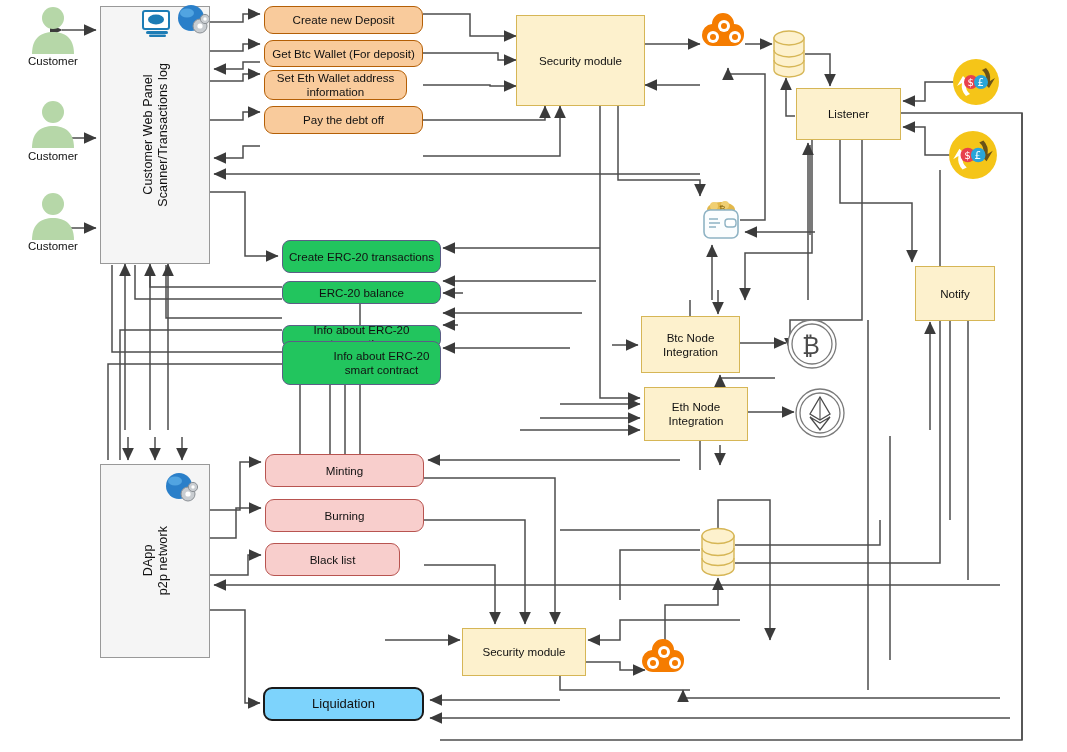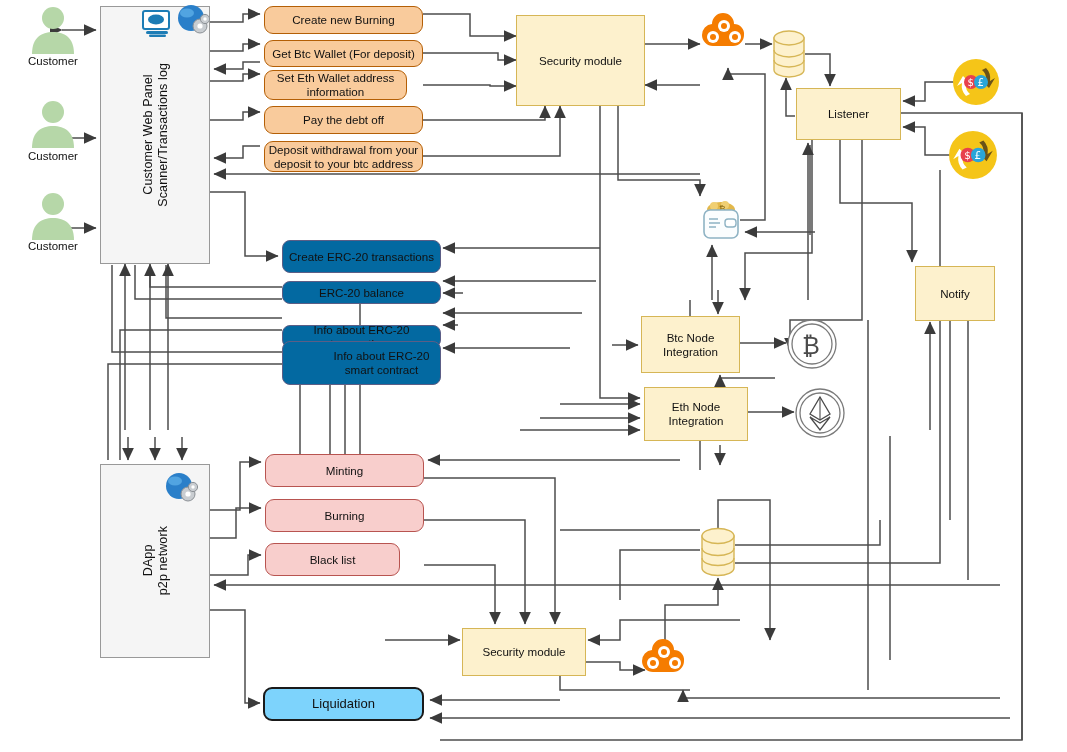--- a/index.html
+++ b/index.html
@@ -7,21 +7,21 @@
   #canvas{position:relative;width:1067px;height:752px;background:#fff;overflow:hidden;}
   svg#wires{position:absolute;left:0;top:0;width:1067px;height:752px;}
 
   .node{position:absolute;box-sizing:border-box;display:flex;align-items:center;justify-content:center;text-align:center;}
   .node .lbl{line-height:1.18;}
 
   .panel{background:#f5f5f5;border:1px solid #999999;}
   .panel .vert{writing-mode:vertical-rl;transform:rotate(180deg);font-size:12.5px;color:#111;letter-spacing:.1px;}
 
   .orange{background:#f9cb9c;border:1.6px solid #b45f06;border-radius:9px;font-size:11.6px;color:#111;}
-  .purple{background:#0369a1;border:1.6px solid #5c5e86;border-radius:8px;font-size:11.6px;color:#111;}
+  .purple{background:#22c55e;border:1.6px solid #5c5e86;border-radius:8px;font-size:11.6px;color:#111;}
   .pink{background:#f8cecc;border:1.6px solid #b85450;border-radius:9px;font-size:11.6px;color:#111;}
   .redbox{background:#7dd3fc;border:2px solid #1a1a1a;border-radius:9px;font-size:13px;color:#111;}
   .yellow{background:#fdf1cd;border:1px solid #d6b656;font-size:11.6px;color:#111;}
 
   .cust-label{position:absolute;font-size:11.5px;color:#111;text-align:center;width:78px;}
 
   .icon{position:absolute;}
   .actor svg, .icon svg{display:block;}
 </style>
 </head>
@@ -239,33 +239,30 @@
       <circle cx="15" cy="14" r="13" fill="#2a7fc9"></circle>
       <ellipse cx="11" cy="9" rx="7" ry="4.5" fill="#5fb0e8" opacity=".75"></ellipse>
       <circle cx="24" cy="22" r="7" fill="#c9cdd1" stroke="#8c9196" stroke-width="1"></circle>
       <circle cx="24" cy="22" r="2.6" fill="#fff"></circle>
       <circle cx="29" cy="15" r="4.6" fill="#c9cdd1" stroke="#8c9196" stroke-width="1"></circle>
       <circle cx="29" cy="15" r="1.7" fill="#fff"></circle>
     </svg>
   </div>
 
   <div class="node orange" style="left:264px;top:6px;width:159px;height:28px;">
-    <span class="lbl">Create new Burning</span>
+    <span class="lbl">Create new Deposit</span>
   </div>
   <div class="node orange" style="left:264px;top:40px;width:159px;height:27px;">
     <span class="lbl">Get Btc Wallet (For deposit)</span>
   </div>
   <div class="node orange" style="left:264px;top:70px;width:143px;height:30px;">
     <span class="lbl">Set Eth Wallet address information</span>
   </div>
   <div class="node orange" style="left:264px;top:106px;width:159px;height:28px;">
     <span class="lbl">Pay the debt off</span>
-  </div>
-  <div class="node orange" style="left:264px;top:141px;width:159px;height:31px;">
-    <span class="lbl">Deposit withdrawal from your deposit to your btc address</span>
   </div>
 
   <div class="node purple" style="left:282px;top:240px;width:159px;height:33px;">
     <span class="lbl">Create ERC-20 transactions</span>
   </div>
   <div class="node purple" style="left:282px;top:281px;width:159px;height:23px;">
     <span class="lbl">ERC-20 balance</span>
   </div>
   <div class="node purple" style="left:282px;top:310px;width:159px;height:23px;margin-top:15px;">
     <span class="lbl">Info about ERC-20 transactions</span>

